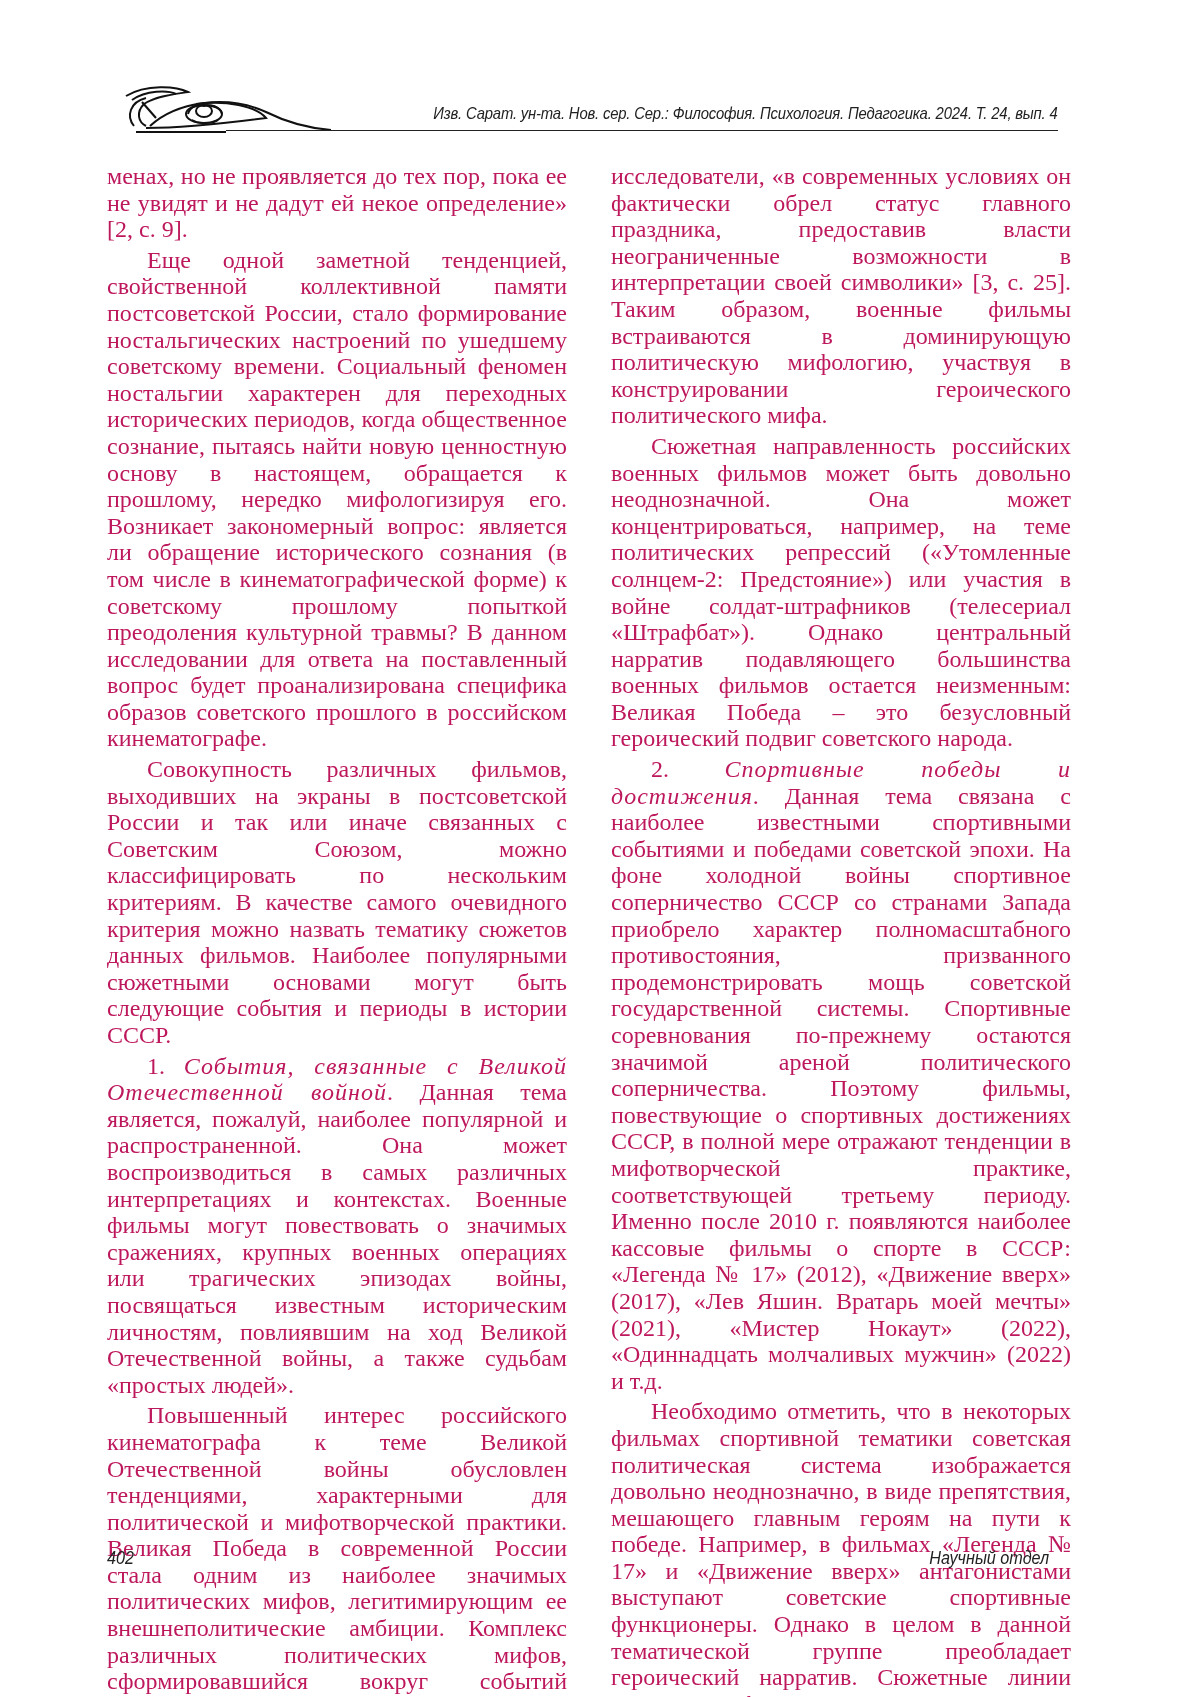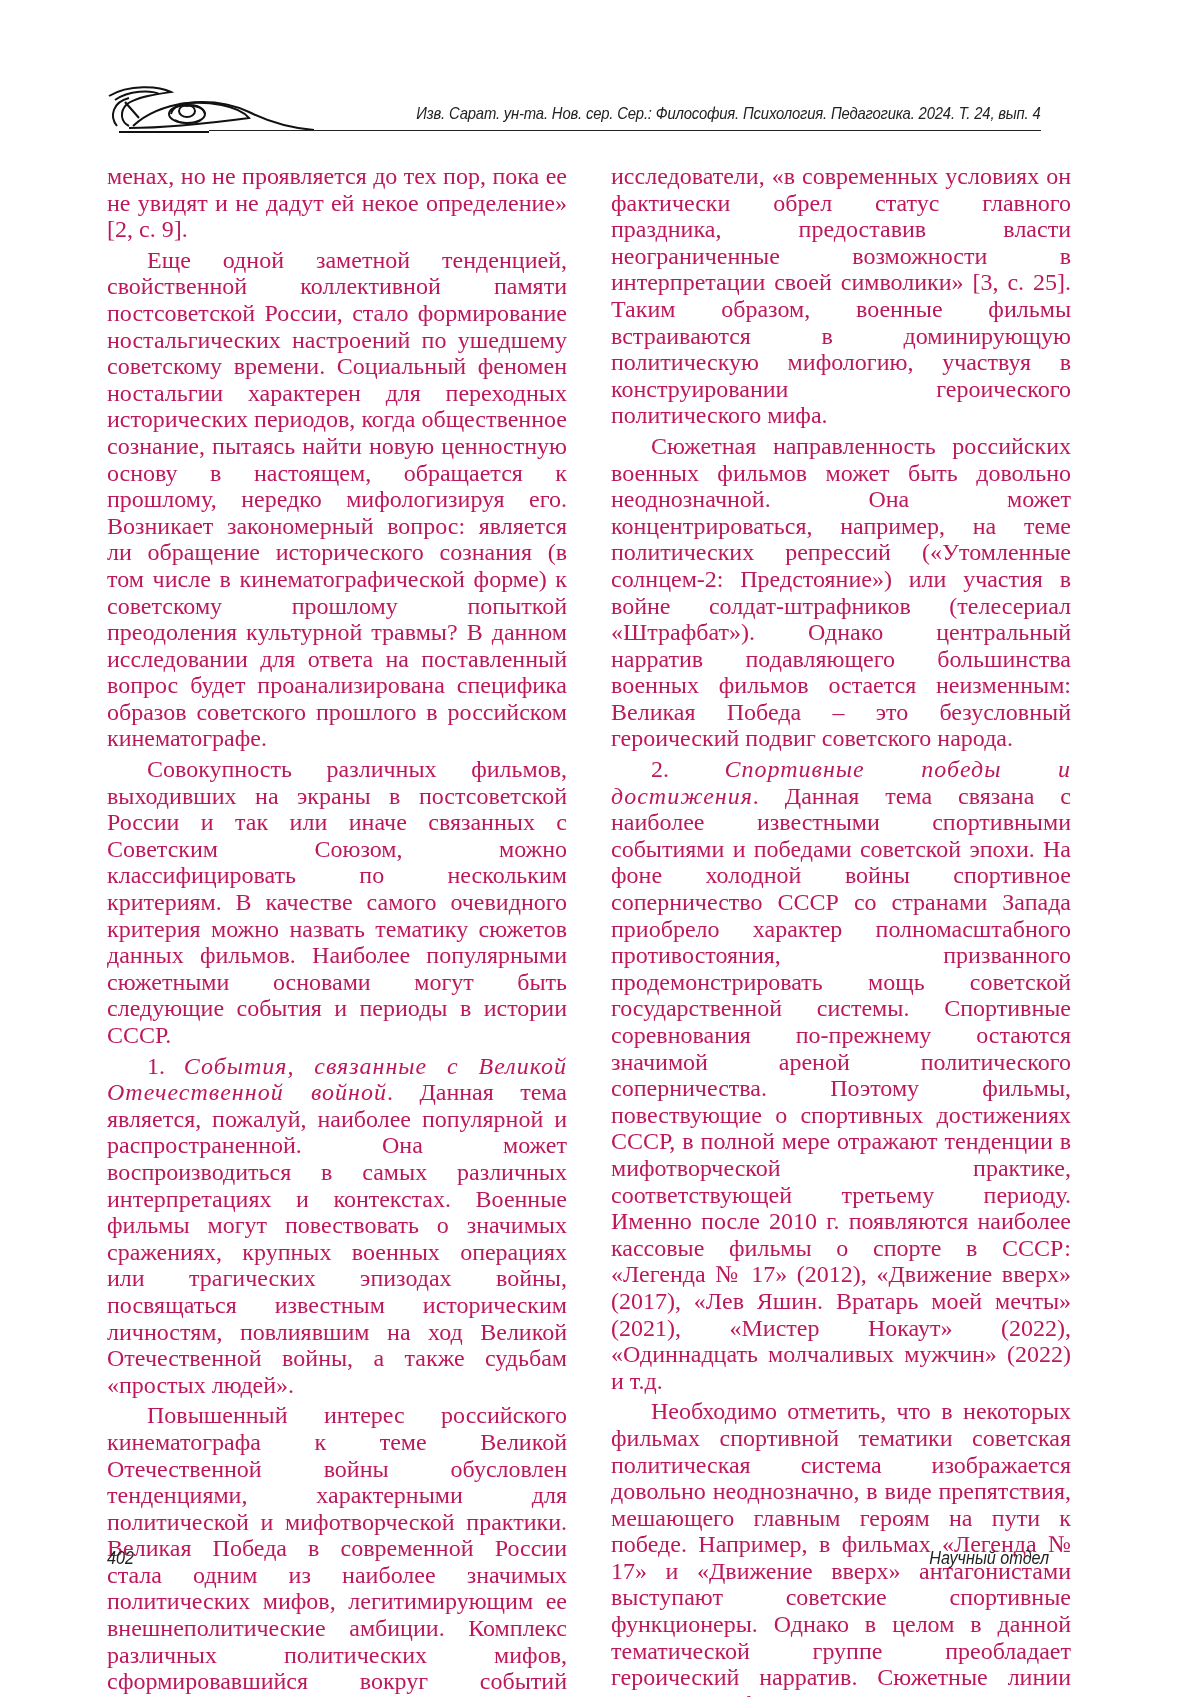--- a/index.html
+++ b/index.html
@@ -1,17 +1,17 @@
 <!DOCTYPE html>
 <html><head>
 <meta charset="utf-8">
 <style>
   html, body { margin: 0; padding: 0; background: #ffffff; }
   body { width: 1200px; height: 1697px; position: relative; overflow: hidden; }
-  .header { position: absolute; left: 99px; top: 82px; width: 942px; height: 52px; }
+  .header { position: absolute; left: 116px; top: 82px; width: 942px; height: 52px; }
   .ornament { position: absolute; left: 0; top: 0; width: 215px; height: 52px; }
   .header-rule { position: absolute; left: 110px; right: 0; top: 48px; border-top: 1.5px solid #222; }
   .running-title {
     position: absolute; right: 0; top: 22px;
     font-family: "Liberation Sans", sans-serif; font-style: italic;
     font-size: 16.5px; color: #222; letter-spacing: -0.2px; white-space: nowrap;
     transform: scaleX(0.9); transform-origin: right center;
   }
   .column {
     position: absolute; top: 163px; width: 460px;

